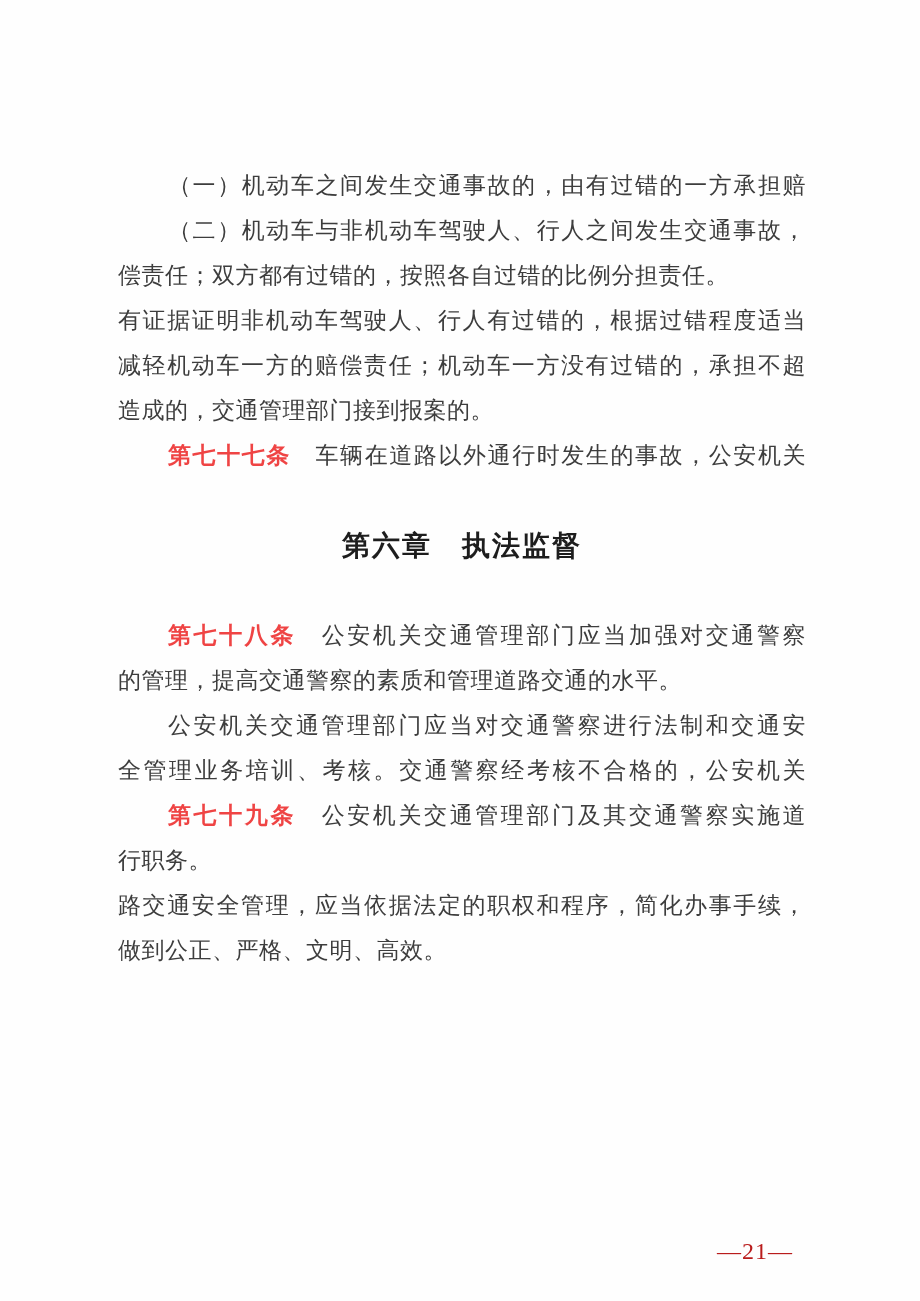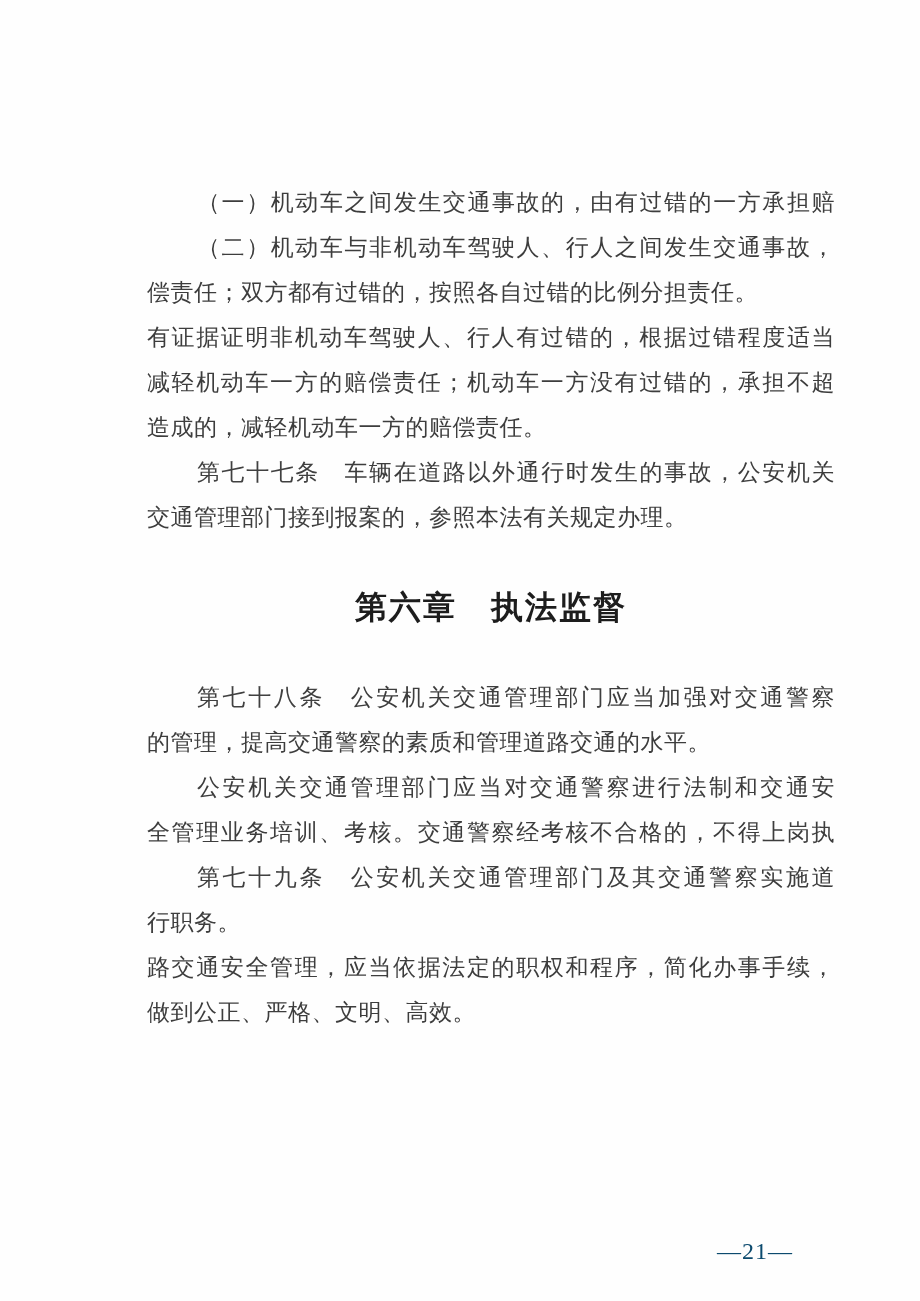--- a/index.html
+++ b/index.html
@@ -12,85 +12,83 @@
     width: 920px;
     height: 1301px;
     background: #fefefe;
     font-family: "Liberation Serif", "DejaVu Serif", serif;
     color: #3d3d3d;
     overflow: hidden;
   }
   .body-text {
     position: absolute;
     left: 118px;
-    top: 180px;
+    top: 163px;
     width: 688px;
-    margin-left: 29px;
   }
   .line {
     font-size: 23px;
     line-height: 45px;
     height: 45px;
     white-space: nowrap;
     letter-spacing: 0.5px;
   }
   .line.fill {
     white-space: normal;
     text-align: justify;
     text-align-last: justify;
   }
   .line.indent {
     text-indent: 50px;
   }
   .b {
-    font-weight: 400;
-    color: #404040;
+    font-weight: 700;
+    color: #ef4444;
   }
   .chapter-heading {
-    font-size: 32px;
+    font-size: 28px;
     line-height: 45px;
     height: 45px;
     margin: 45px 0 45px 0;
     text-align: center;
     font-weight: 700;
     color: #1d1d1d;
     letter-spacing: 2px;
   }
   .page-number {
     position: absolute;
     left: 700px;
     top: 1238px;
     width: 110px;
     text-align: center;
     font-size: 24px;
-    color: #0c4a6e;
+    color: #b91c1c;
     letter-spacing: 1px;
   }
 </style>
 </head>
 <body>
 
 <div class="page">
   <div class="body-text">
 
     <div class="line indent fill"><span>（一）机动车之间发生交通事故的，由有过错的一方承担赔</span></div>
     <div class="line indent fill"><span>（二）机动车与非机动车驾驶人、行人之间发生交通事故，</span></div>
     <div class="line"><span>偿责任；双方都有过错的，按照各自过错的比例分担责任。</span></div>
     <div class="line fill"><span>有证据证明非机动车驾驶人、行人有过错的，根据过错程度适当</span></div>
     <div class="line fill"><span>减轻机动车一方的赔偿责任；机动车一方没有过错的，承担不超</span></div>
-    <div class="line"><span>造成的，减轻机动车一方的赔偿责任。</span></div>
+    <div class="line"><span>造成的，交通管理部门接到报案的。</span></div>
     <div class="line indent fill"><span class="b">第七十七条</span><span>　车辆在道路以外通行时发生的事故，公安机关</span></div>
-    <div class="line"><span>交通管理部门接到报案的，参照本法有关规定办理。</span></div>
 
     <div class="chapter-heading">第六章　执法监督</div>
 
     <div class="line indent fill"><span class="b">第七十八条</span><span>　公安机关交通管理部门应当加强对交通警察</span></div>
     <div class="line"><span>的管理，提高交通警察的素质和管理道路交通的水平。</span></div>
     <div class="line indent fill"><span>公安机关交通管理部门应当对交通警察进行法制和交通安</span></div>
-    <div class="line fill"><span>全管理业务培训、考核。交通警察经考核不合格的，不得上岗执</span></div>
+    <div class="line fill"><span>全管理业务培训、考核。交通警察经考核不合格的，公安机关</span></div>
     <div class="line indent fill"><span class="b">第七十九条</span><span>　公安机关交通管理部门及其交通警察实施道</span></div>
     <div class="line"><span>行职务。</span></div>
     <div class="line fill"><span>路交通安全管理，应当依据法定的职权和程序，简化办事手续，</span></div>
     <div class="line"><span>做到公正、严格、文明、高效。</span></div>
 
   </div>
 
   <div class="page-number">—21—</div>
 </div>
 

